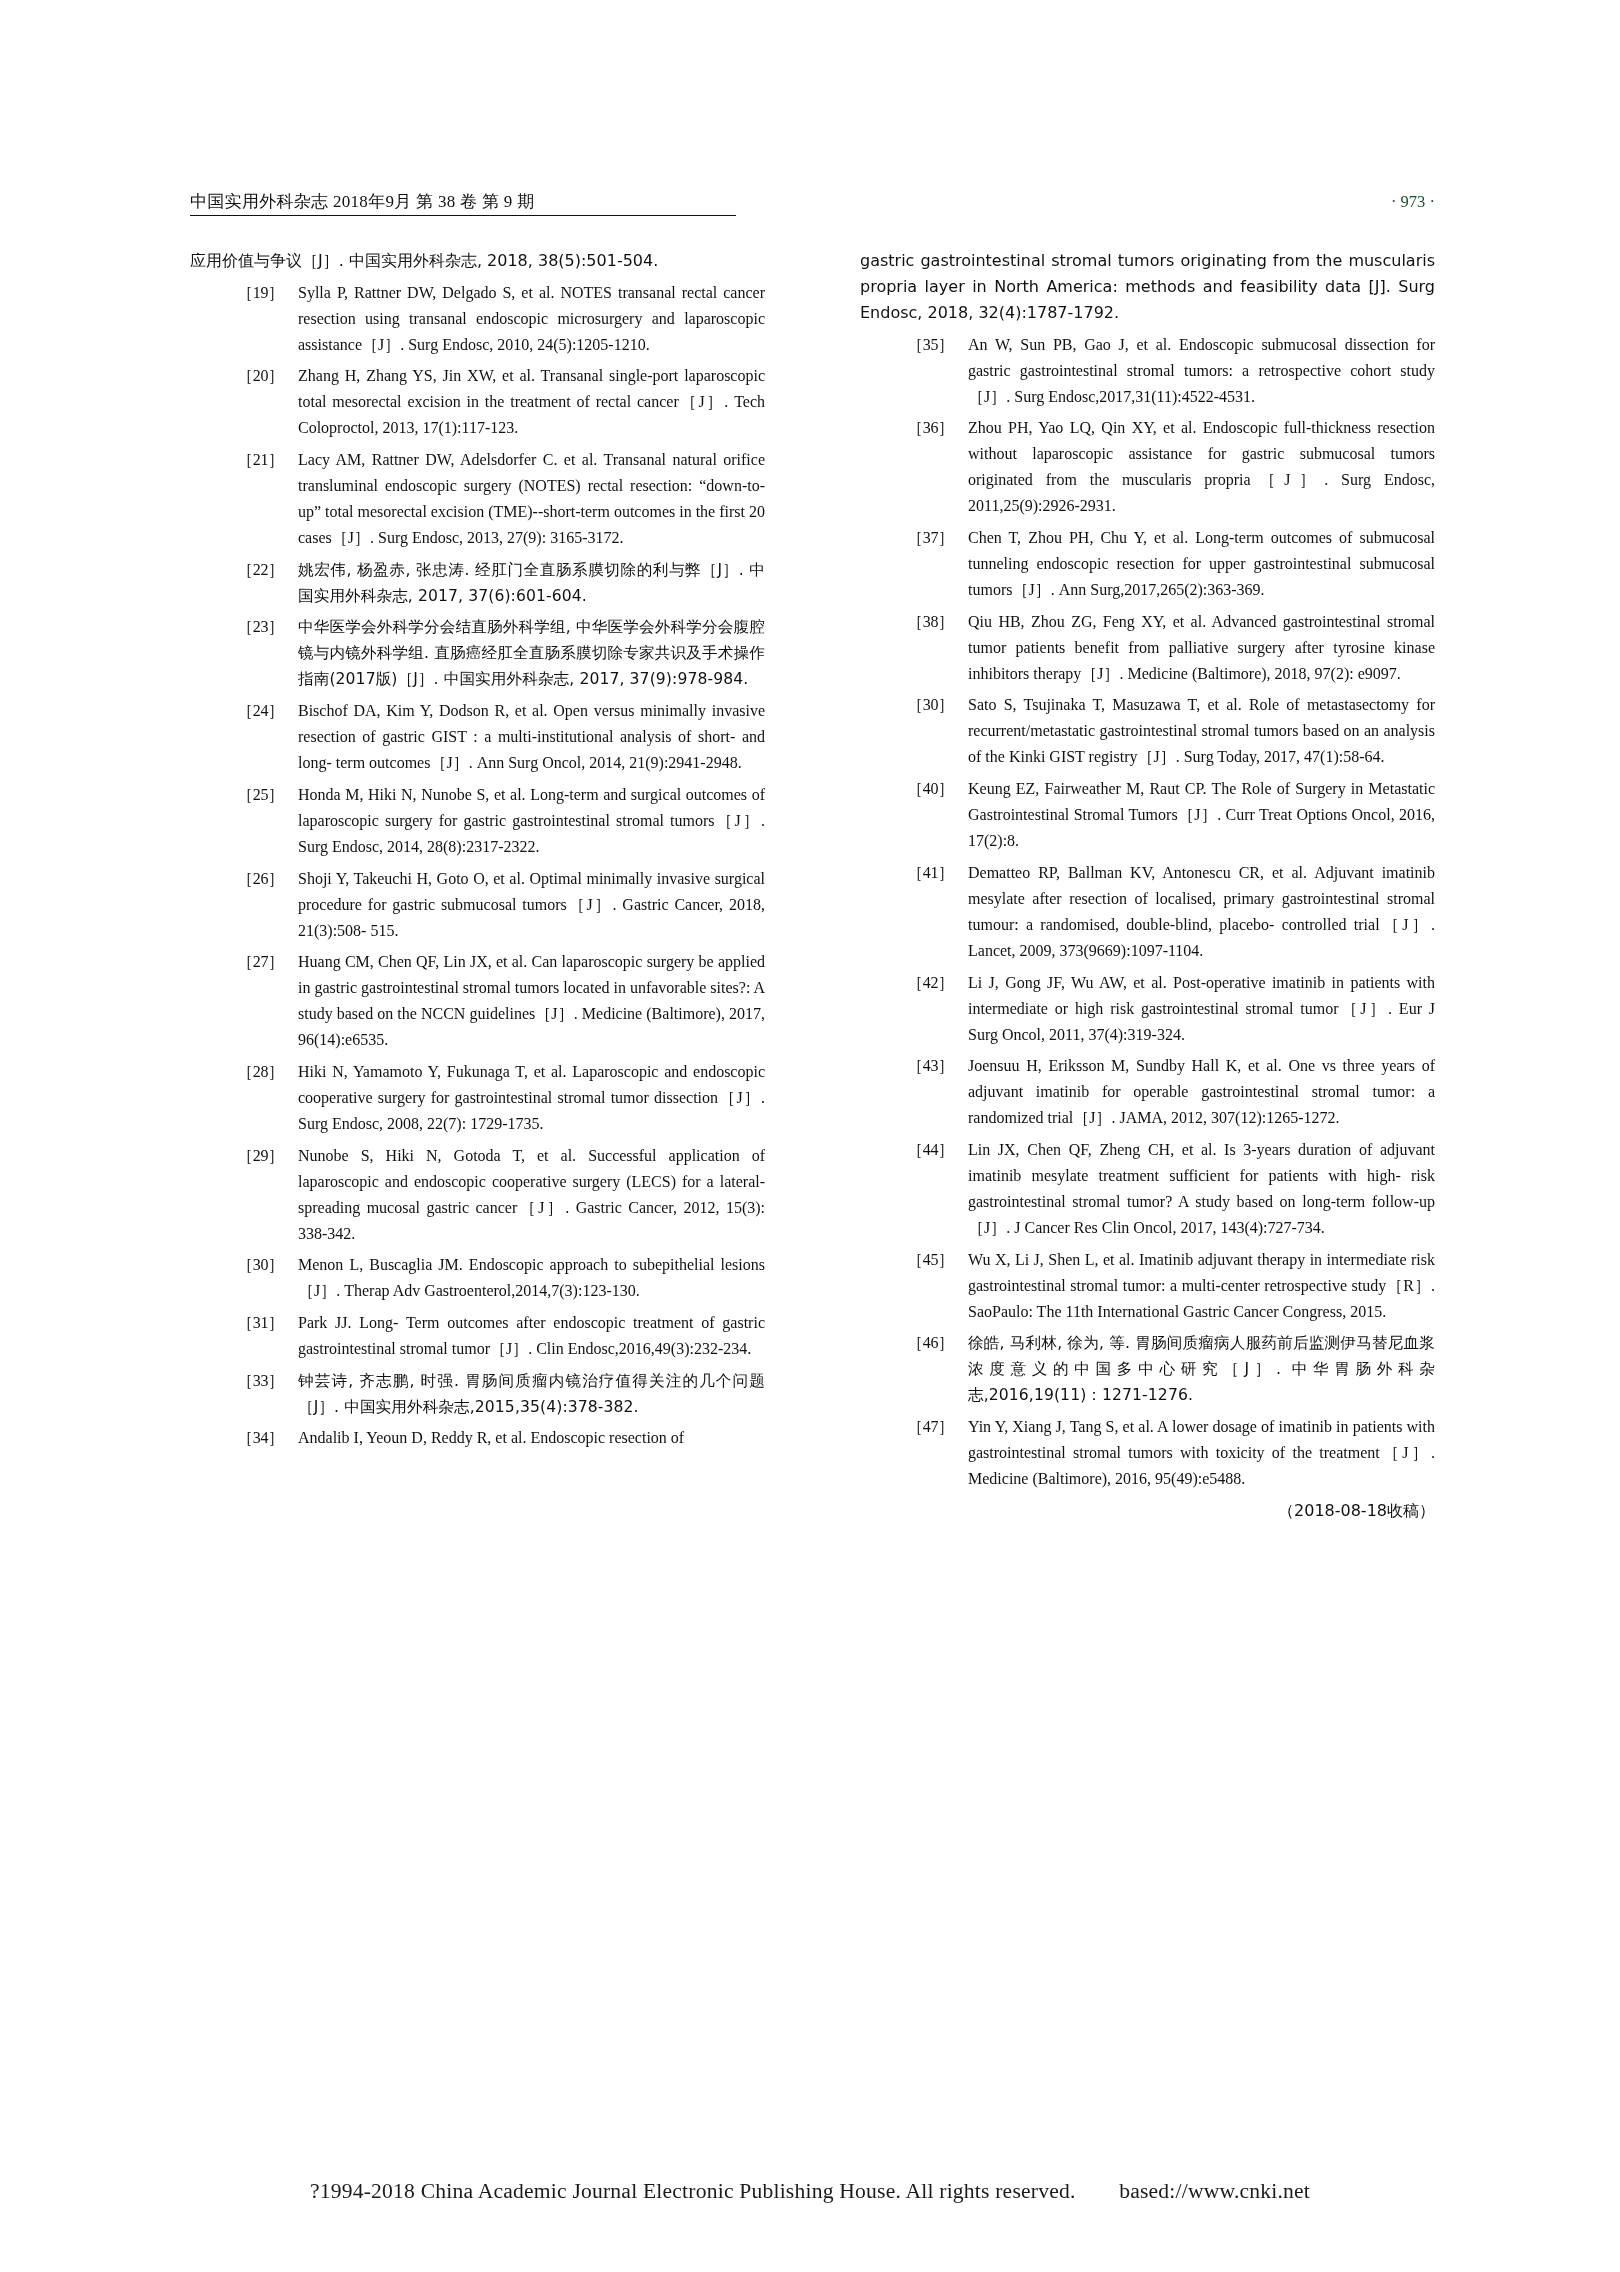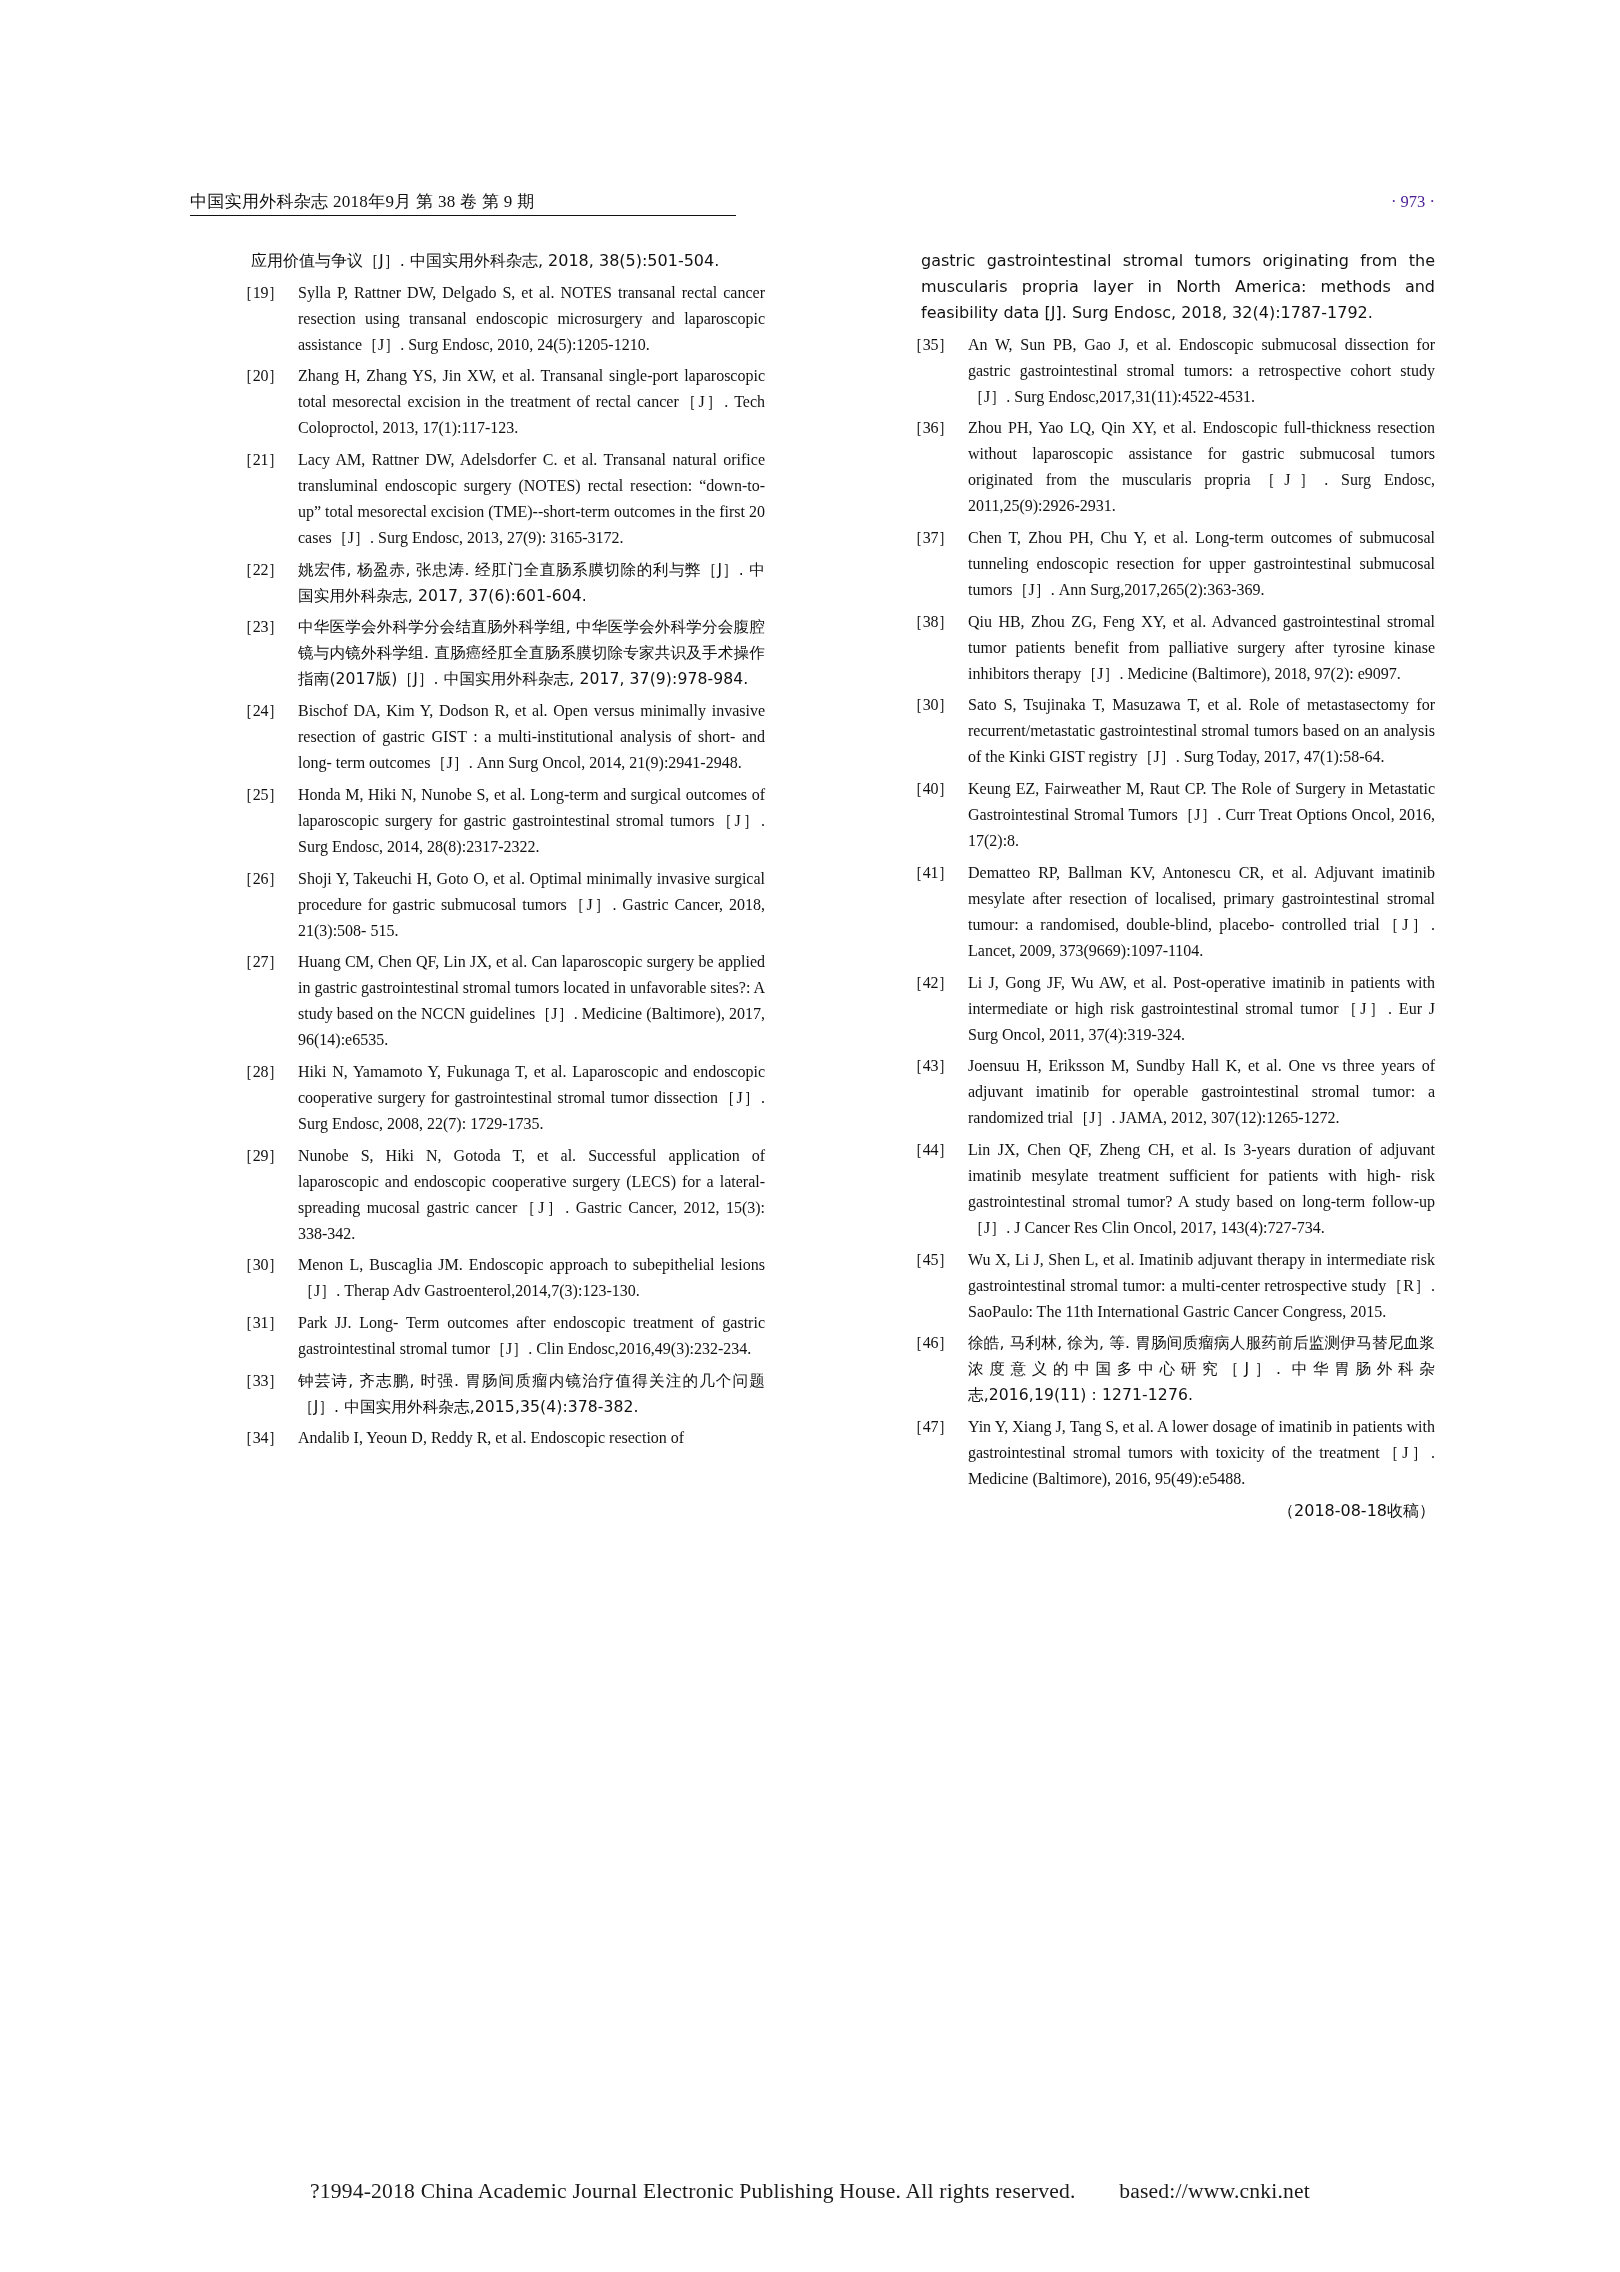--- a/index.html
+++ b/index.html
@@ -36,21 +36,21 @@
   .header-left {
     font-family: "Liberation Serif", serif;
     font-size: 17px;
     letter-spacing: 0.3px;
     color: #111;
     white-space: nowrap;
   }
   .header-right {
     font-family: "Liberation Serif", serif;
     font-size: 16.5px;
-    color: #4c1d95;
+    color: #14532d;
     white-space: nowrap;
   }
   .header-rule {
     position: absolute;
     left: 190px;
     top: 215px;
     width: 546px;
     height: 1.3px;
     background: #111;
   }
@@ -96,21 +96,20 @@
   .ref-body.cjk {
     font-family: "DejaVu Sans", "Liberation Serif", serif;
     font-size: 15.6px;
     letter-spacing: 0.1px;
   }
   
   .cont {
     font-size: 16px;
     line-height: 26px;
     text-align: justify;
-    margin-left: 61px;
     margin-bottom: 5.7px;
     font-family: "DejaVu Sans", "Liberation Serif", serif;
   }
 
   .received {
     margin-top: 9px;
     text-align: right;
     font-size: 16px;
     font-family: "DejaVu Sans", "Liberation Serif", serif;
   }

